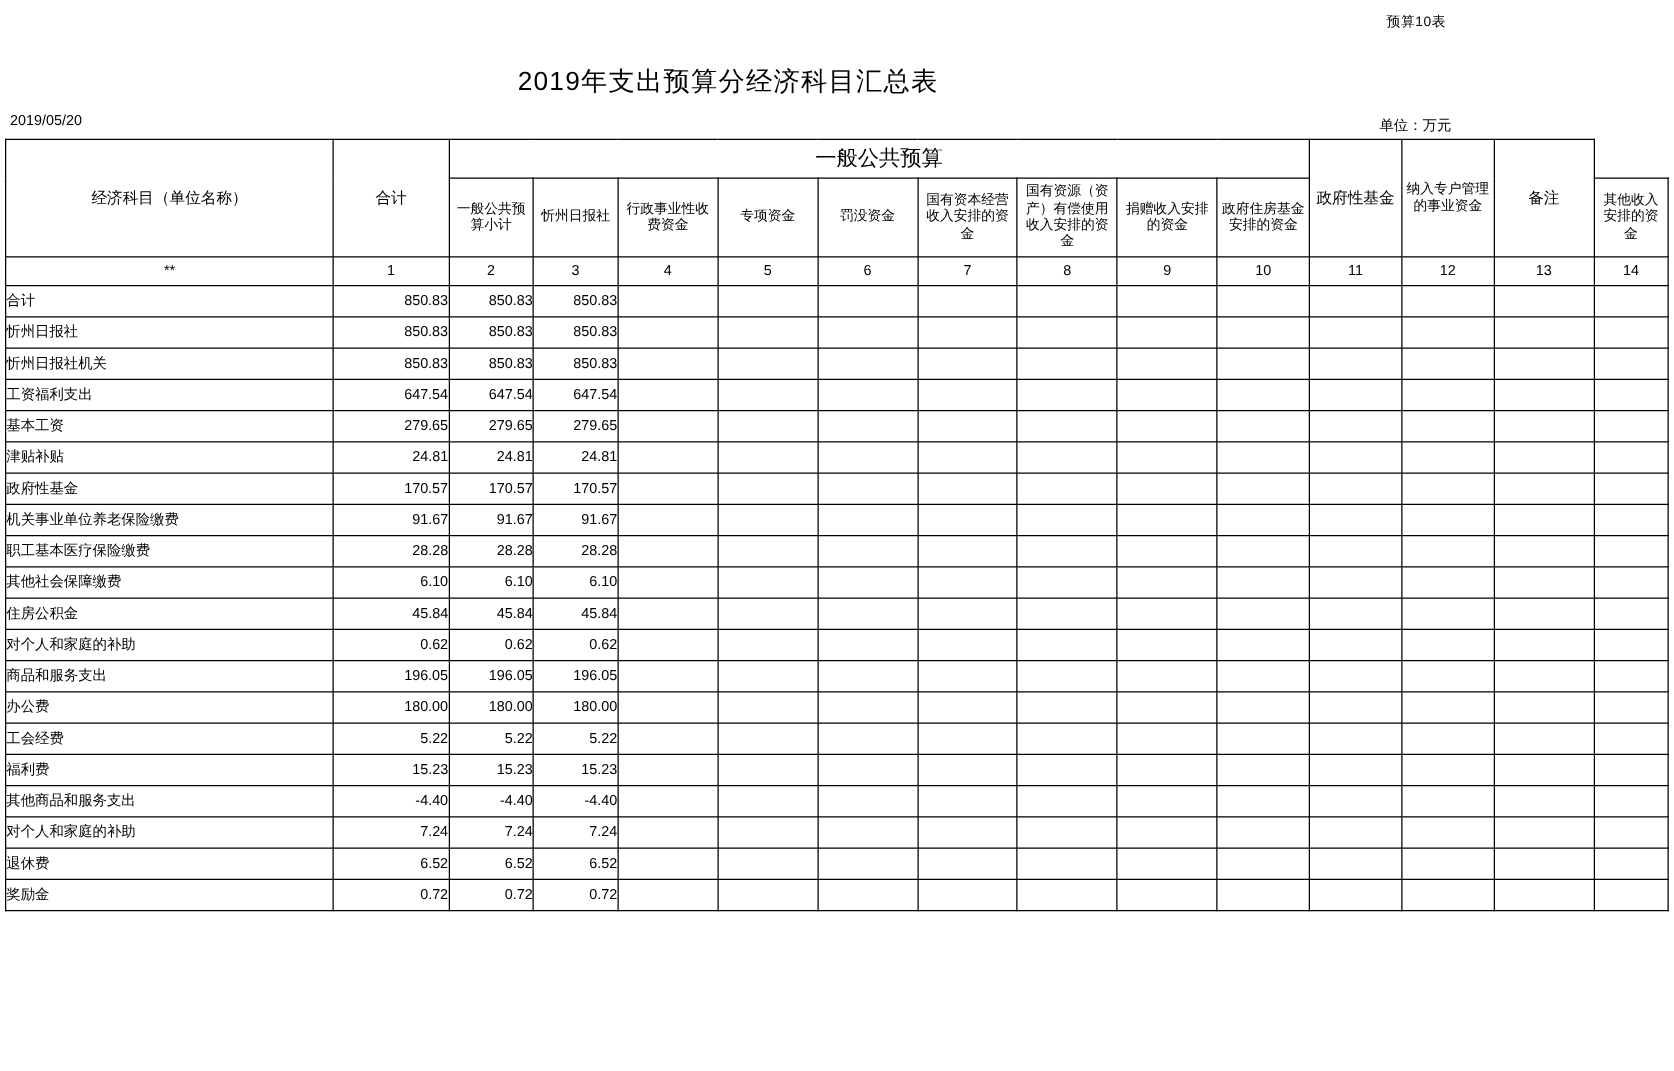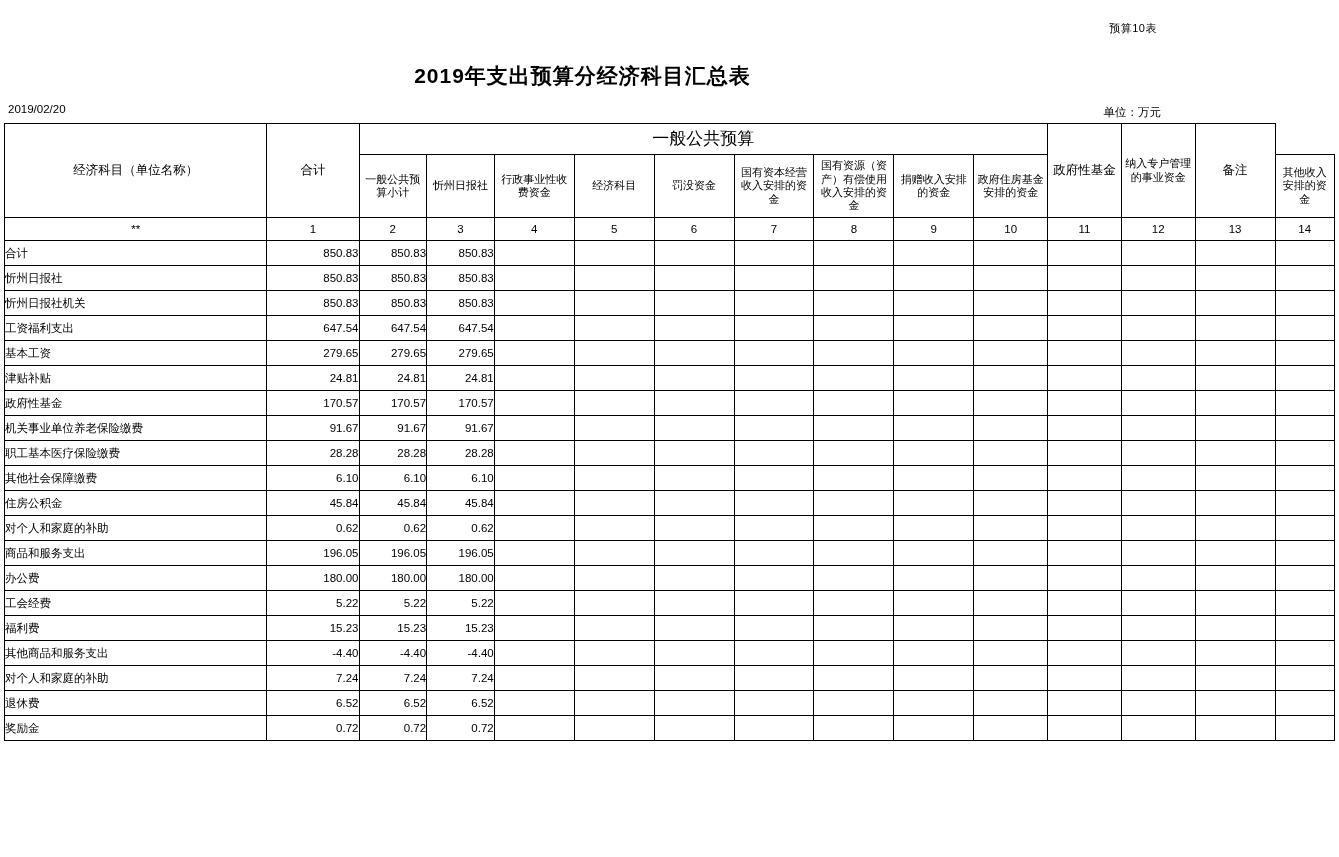--- a/index.html
+++ b/index.html
@@ -25,22 +25,22 @@
     position: absolute;
     top: 8px;
     right: 8px;
     font-size: 11px;
     color: #000;
     letter-spacing: 0.5px;
   }
   .title {
     text-align: center;
     font-size: 21px;
-    font-weight: bold;
-    margin: 13px;
+    font-weight: normal;
+    margin: 2px;
     padding-top: 49px;
     letter-spacing: 1px;
   }
   .meta-row {
     position: relative;
     height: 20px;
     margin-top: 12px;
   }
   .meta-date {
     position: absolute;
@@ -124,21 +124,21 @@
 </head>
 <body>
 
 <div class="page">
 
   <div class="corner-note">预算10表</div>
 
   <h1 class="title">2019年支出预算分经济科目汇总表</h1>
 
   <div class="meta-row">
-    <div class="meta-date">2019/02/20</div>
+    <div class="meta-date">2019/05/20</div>
     <div class="meta-unit">单位：万元</div>
   </div>
 
   <table class="budget">
     <colgroup>
       <col style="width:256px">
       <col style="width:90px">
       <col style="width:66px">
       <col style="width:66px">
       <col style="width:78px">
@@ -159,21 +159,21 @@
         <th rowspan="2" class="hdr-main">合计</th>
         <th colspan="9" class="hdr-group hdr-top-h">一般公共预算</th>
         <th rowspan="2" class="hdr-main">政府性基金</th>
         <th rowspan="2" class="hdr-sub">纳入专户管理的事业资金</th>
         <th rowspan="2" class="hdr-main">备注</th>
       </tr>
       <tr>
         <th class="hdr-sub tall-sub sub-cell">一般公共预算小计</th>
         <th class="hdr-sub tall-sub sub-cell">忻州日报社</th>
         <th class="hdr-sub tall-sub sub-cell">行政事业性收费资金</th>
-        <th class="hdr-sub tall-sub sub-cell">经济科目</th>
+        <th class="hdr-sub tall-sub sub-cell">专项资金</th>
         <th class="hdr-sub tall-sub sub-cell">罚没资金</th>
         <th class="hdr-sub tall-sub sub-cell">国有资本经营收入安排的资金</th>
         <th class="hdr-sub tall-sub sub-cell">国有资源（资产）有偿使用收入安排的资金</th>
         <th class="hdr-sub tall-sub sub-cell">捐赠收入安排的资金</th>
         <th class="hdr-sub tall-sub sub-cell">政府住房基金安排的资金</th>
         <th class="hdr-sub tall-sub sub-cell">其他收入安排的资金</th>
       </tr>
       <tr class="numrow">
         <td>**</td>
         <td>1</td>

